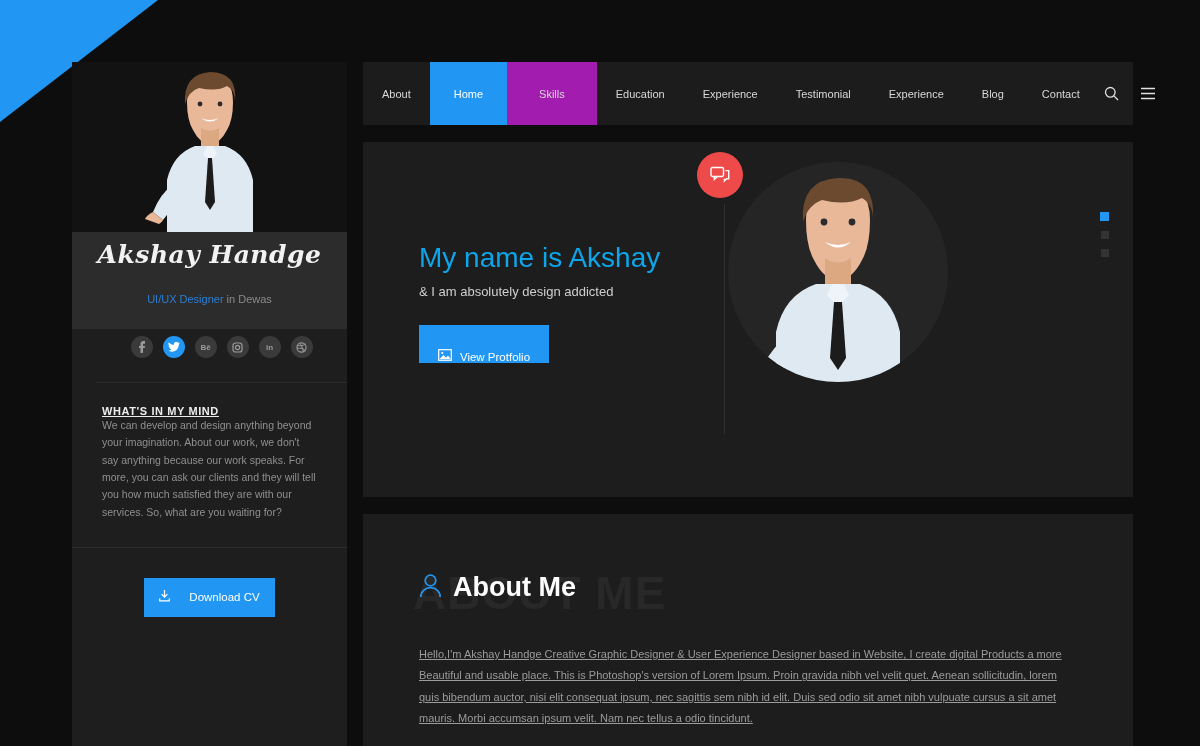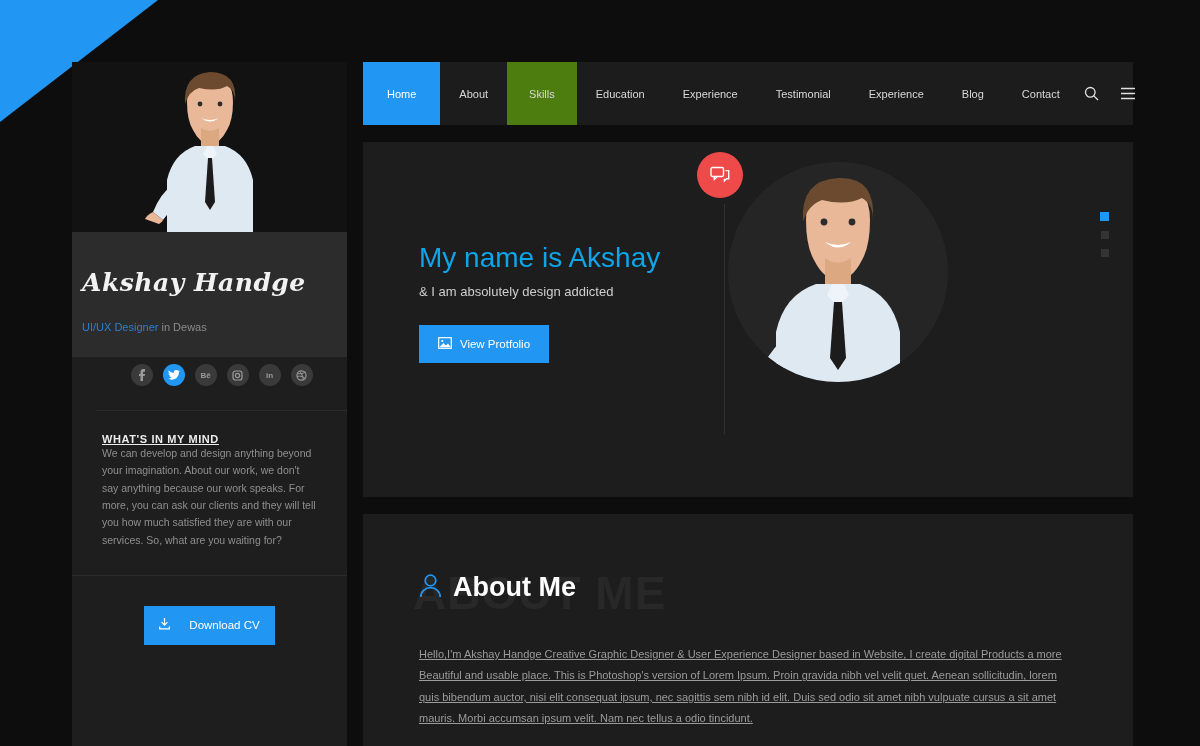--- a/index.html
+++ b/index.html
@@ -23,21 +23,21 @@
   .sidebar {
     position:absolute; left:72px; top:62px; width:275px; height:700px;
     background:#1e1e1e; z-index:10;
   }
   .profile-photo-wrap {
     height:170px; background:#121212; position:relative; overflow:hidden;
     display:flex; align-items:flex-end; justify-content:center;
   }
   .photo-svg { display:block; }
   .profile-card {
-    background:#2c2c2c; padding:36px 10px 24px; text-align:left;
+    background:#2c2c2c; padding:8px 10px 24px; text-align:center;
   }
   .profile-name {
     font-family:"DejaVu Serif", serif;
     font-style:italic; font-weight:bold;
     font-size:25px; color:#f2f2f2; letter-spacing:.5px;
   }
   .profile-sub { margin-top:24px; font-size:11px; color:#8a8a8a; }
   .profile-sub .role { color:#2b7fd4; }
   .social-row {
     background:#1e1e1e; padding:7px 0 24px;
@@ -75,36 +75,36 @@
   .navbar {
     height:63px; background:#1c1c1c; display:flex; align-items:stretch;
   }
   .nav-spacer { width:56px; }
   .nav-item {
     display:flex; align-items:center; justify-content:center;
     padding:0 19px; font-size:11px; color:#d8d8d8; cursor:pointer;
     white-space:nowrap;
   }
   .nav-item.active { background:#2196f3; color:#fff; padding:0 24px; }
-  .nav-item.hover { background:#4d7c0f; padding:0 22px; }
+  .nav-item.hover { background:#a21caf; padding:0 32px; }
   .nav-icons { margin-left:auto; display:flex; align-items:center; gap:10px; padding-right:18px; }
   .nav-icon { width:26px; height:26px; display:flex; align-items:center; justify-content:center; cursor:pointer; color:#e0e0e0; }
 
   .panel { background:#1d1d1d; margin-top:17px; }
 
   
   .hero { height:355px; position:relative; display:flex; }
   .hero-left { width:320px; padding:80px 0 0 56px; position:relative; }
   .hero-hello { font-size:50px; font-weight:bold; color:#fff; letter-spacing:-1px; line-height:1; }
   .hero-name { font-size:28px; color:#0ea5e9; margin-top:20px; font-weight:400; }
   .hero-tag { font-size:13px; color:#cfcfcf; margin-top:10px; }
   .pf-btn {
     margin-top:26px; width:130px; height:38px; background:#2196f3;
     border:none; color:#fff; font-size:11.5px; cursor:pointer;
-    display:flex; align-items:center; justify-content:center; gap:8px;
+    display:flex; align-items:flex-end; justify-content:center; gap:8px;
     font-family:"Liberation Sans", sans-serif;
   }
   .hero-divider { position:absolute; left:361px; top:62px; width:1px; height:230px; background:#313131; }
 
   .hero-right { flex:1; position:relative; }
   .hero-circle {
     position:absolute; left:45px; top:20px; width:220px; height:220px;
     border-radius:50%; background:#252525; overflow:hidden;
   }
   .chat-badge {
@@ -215,22 +215,22 @@
         </span>
         <span>Download CV</span>
       </button>
     </div>
   </aside>
 
   <div class="main">
 
     <nav class="navbar">
       <div class="nav-spacer"></div>
+      <div class="nav-item">About</div>
       <div class="nav-item active">Home</div>
-      <div class="nav-item">About</div>
       <div class="nav-item hover">Skills</div>
       <div class="nav-item">Education</div>
       <div class="nav-item">Experience</div>
       <div class="nav-item">Testimonial</div>
       <div class="nav-item">Experience</div>
       <div class="nav-item">Blog</div>
       <div class="nav-item">Contact</div>
       <div class="nav-icons">
         <div class="nav-icon">
           <svg width="15" height="15" viewBox="0 0 15 15">

